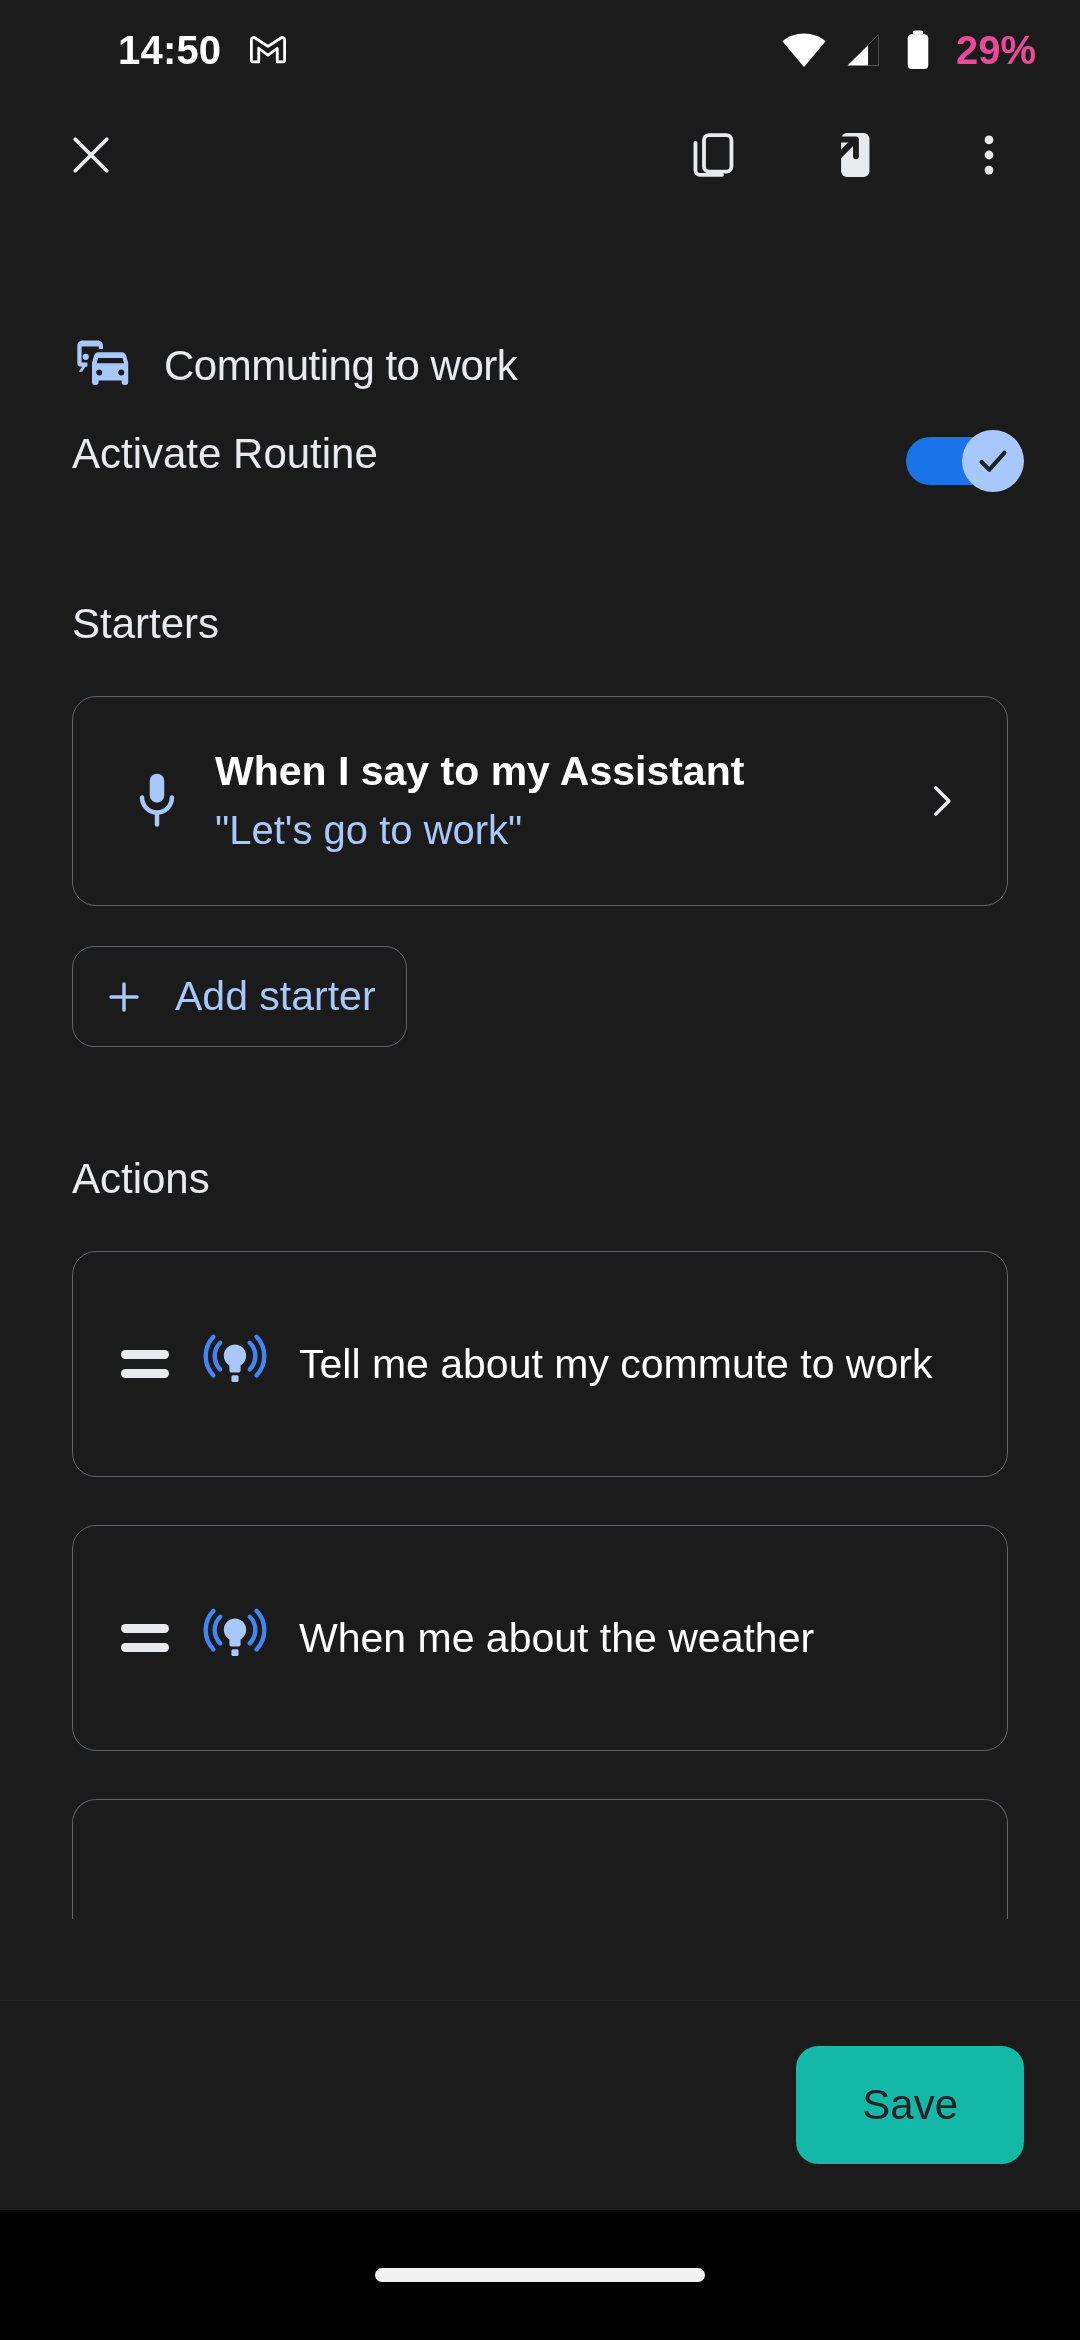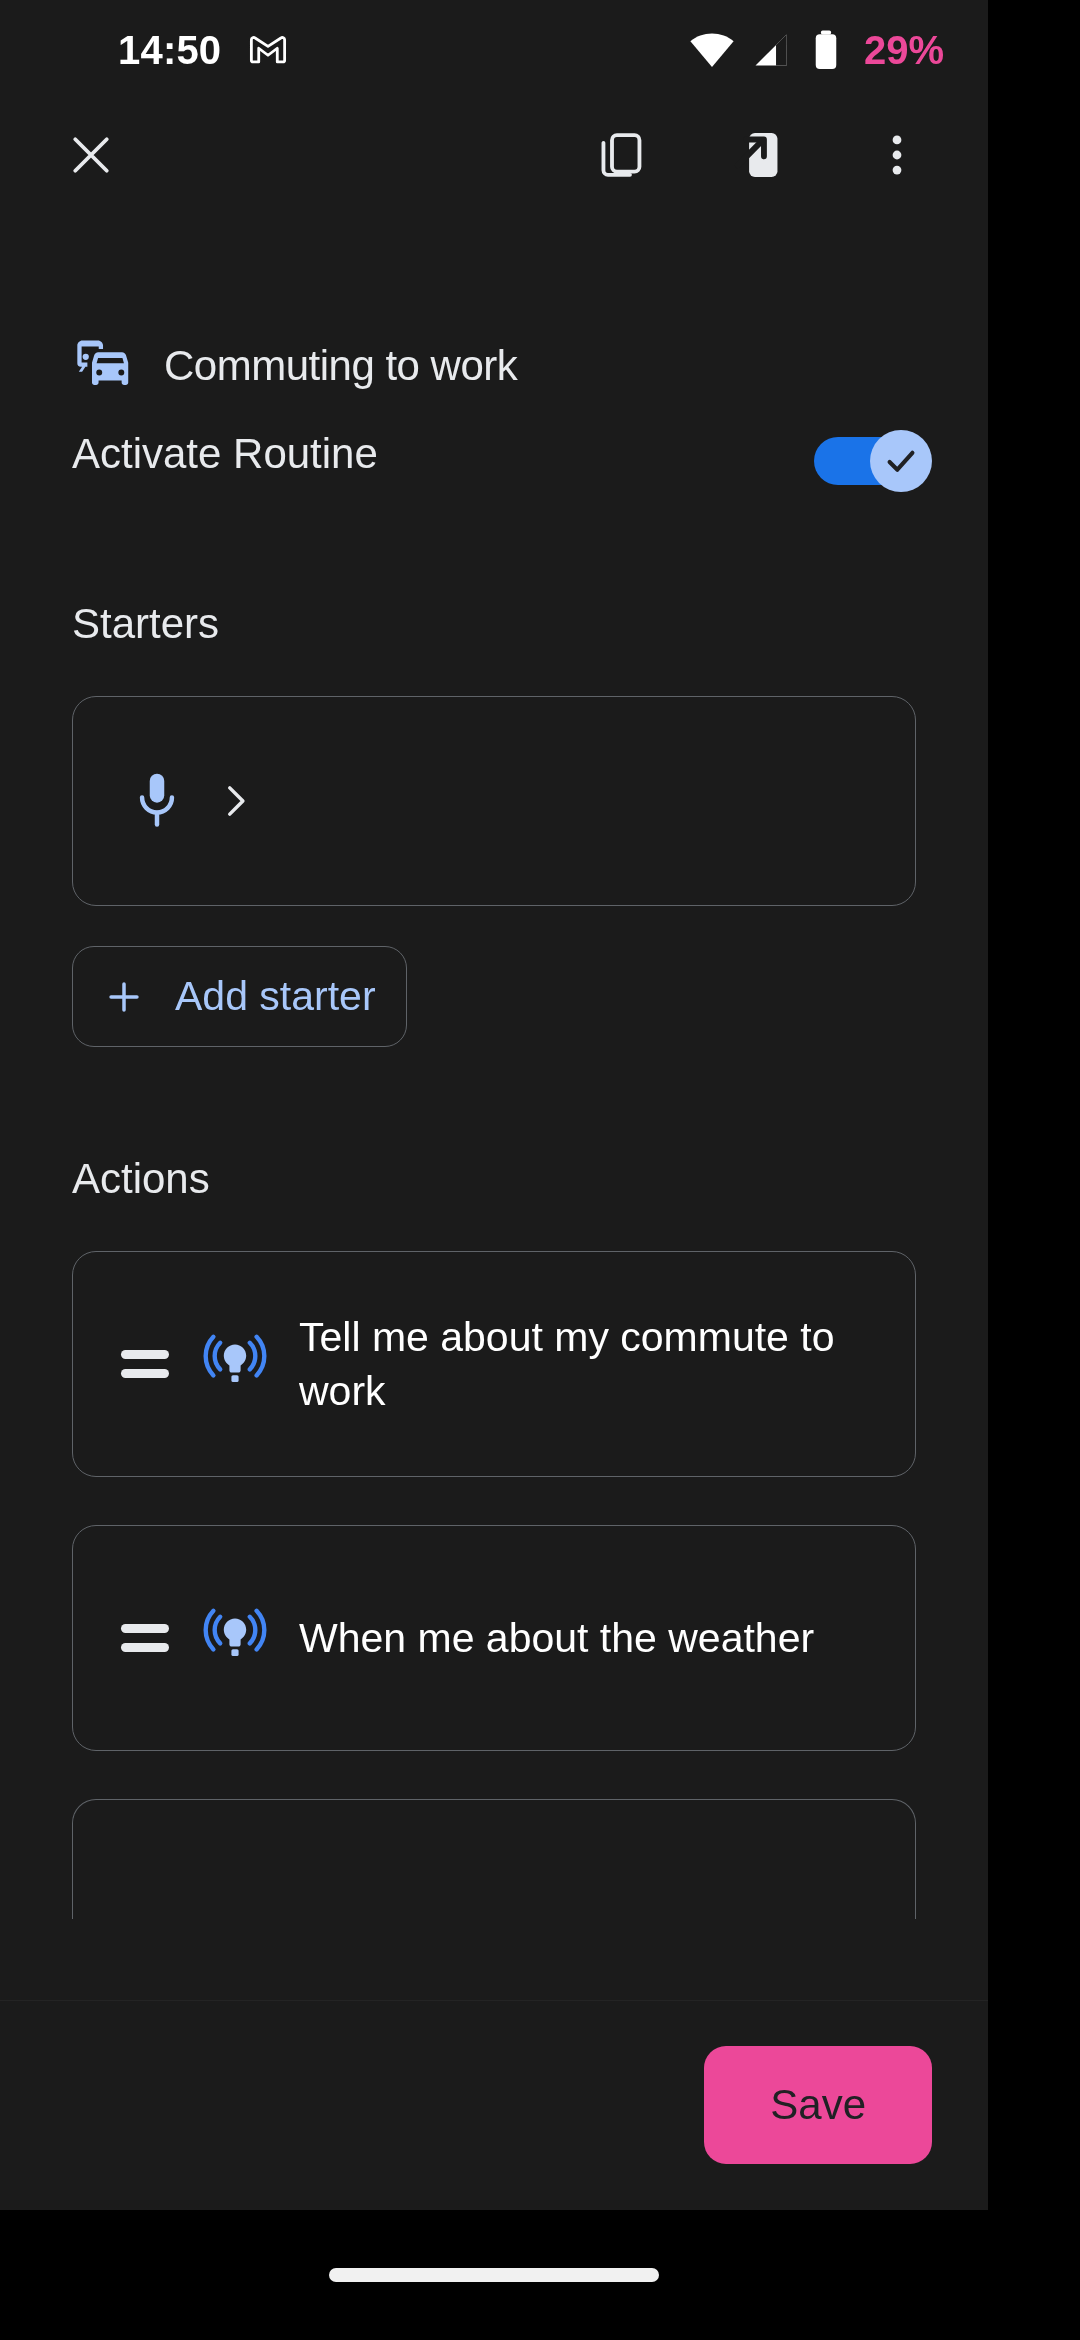--- a/index.html
+++ b/index.html
@@ -4,21 +4,21 @@
 <style>
   * { margin:0; padding:0; box-sizing:border-box; }
   html, body {
     width:1080px; height:2340px;
     background:#000;
     font-family:"Liberation Sans", sans-serif;
     overflow:hidden;
   }
   #screen {
     position:relative;
-    width:988px; height:2340px;
+    width:1080px; height:2340px;
     background:#1b1b1b;
     display:flex; flex-direction:column;
   }
 
   
   .statusbar {
     height:100px; flex:0 0 100px;
     background:#1b1b1b;
     display:flex; align-items:center;
     padding:0 44px 0 0;
@@ -154,21 +154,21 @@
     display:flex; align-items:center; justify-content:flex-end;
     padding-right:56px;
     position:relative;
     z-index:5;
   }
   .bottombar::before {
     content:""; position:absolute; left:0; right:0; top:0; height:1px;
     background:rgba(255,255,255,0.045);
   }
   .save-btn {
-    background:#ec4899; color:#202124;
+    background:#14b8a6; color:#202124;
     border:none; border-radius:22px;
     padding:0 66px; height:118px;
     font-family:"Liberation Sans", sans-serif;
     font-size:42px; font-weight:400;
     cursor:pointer;
   }
 
   .navbar {
     flex:0 0 130px; height:130px;
     background:#000;
@@ -285,20 +285,24 @@
     <div class="section-label">Starters</div>
 
     <div class="card">
       <div class="card-icon">
         <svg class="icon-svg" width="52" height="64" viewBox="0 0 24 30">
           <rect x="8.6" y="2.2" width="6.8" height="13.6" rx="3.4" fill="#a8c7fa"></rect>
           <path d="M5 13.4a7 7 0 0 0 14 0" stroke="#a8c7fa" stroke-width="2.1" fill="none" stroke-linecap="round"></path>
           <path d="M12 20.6v5.4" stroke="#a8c7fa" stroke-width="2.1" stroke-linecap="round"></path>
         </svg>
       </div>
+      <div class="card-body">
+        <div class="card-title">When I say to my Assistant</div>
+        <div class="card-sub">"Let's go to work"</div>
+      </div>
       <div class="card-chevron">
         <svg class="icon-svg" width="42" height="42" viewBox="0 0 24 24">
           <path d="M9 4.5 L16.5 12 L9 19.5" stroke="#e8eaed" stroke-width="2" fill="none" stroke-linecap="round" stroke-linejoin="round"></path>
         </svg>
       </div>
     </div>
 
     <div class="add-btn">
       <span>
         <svg class="icon-svg" width="42" height="42" viewBox="0 0 24 24">

